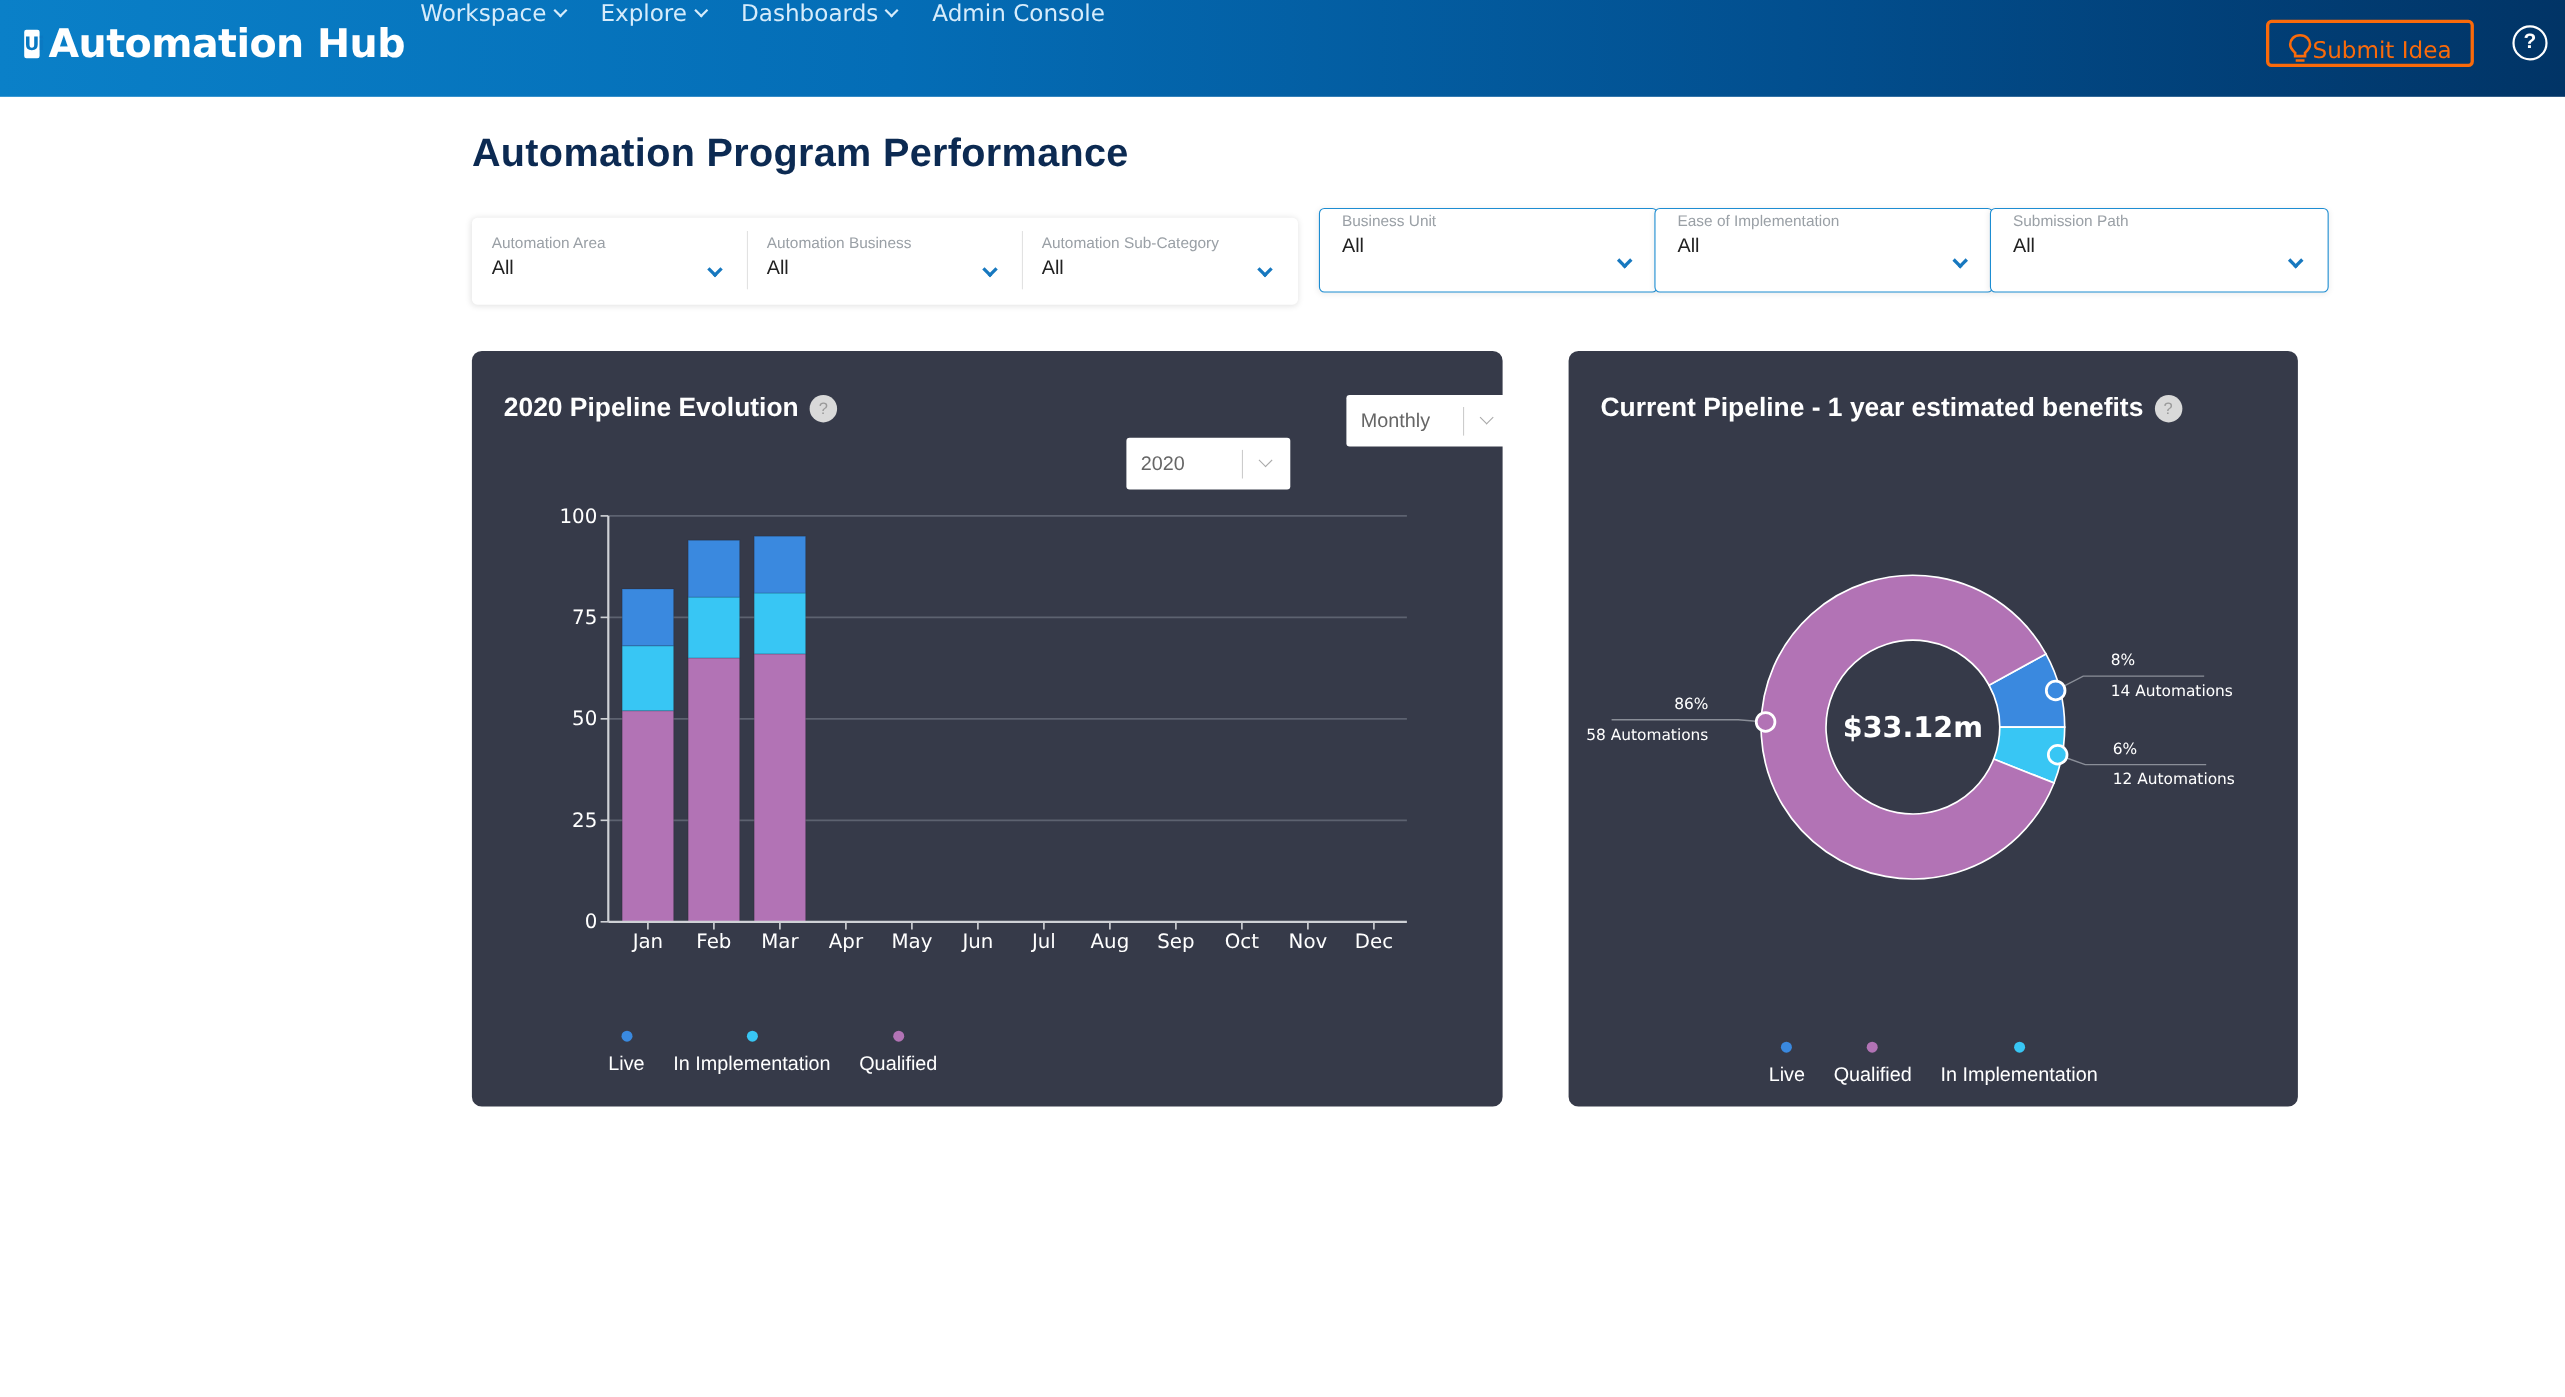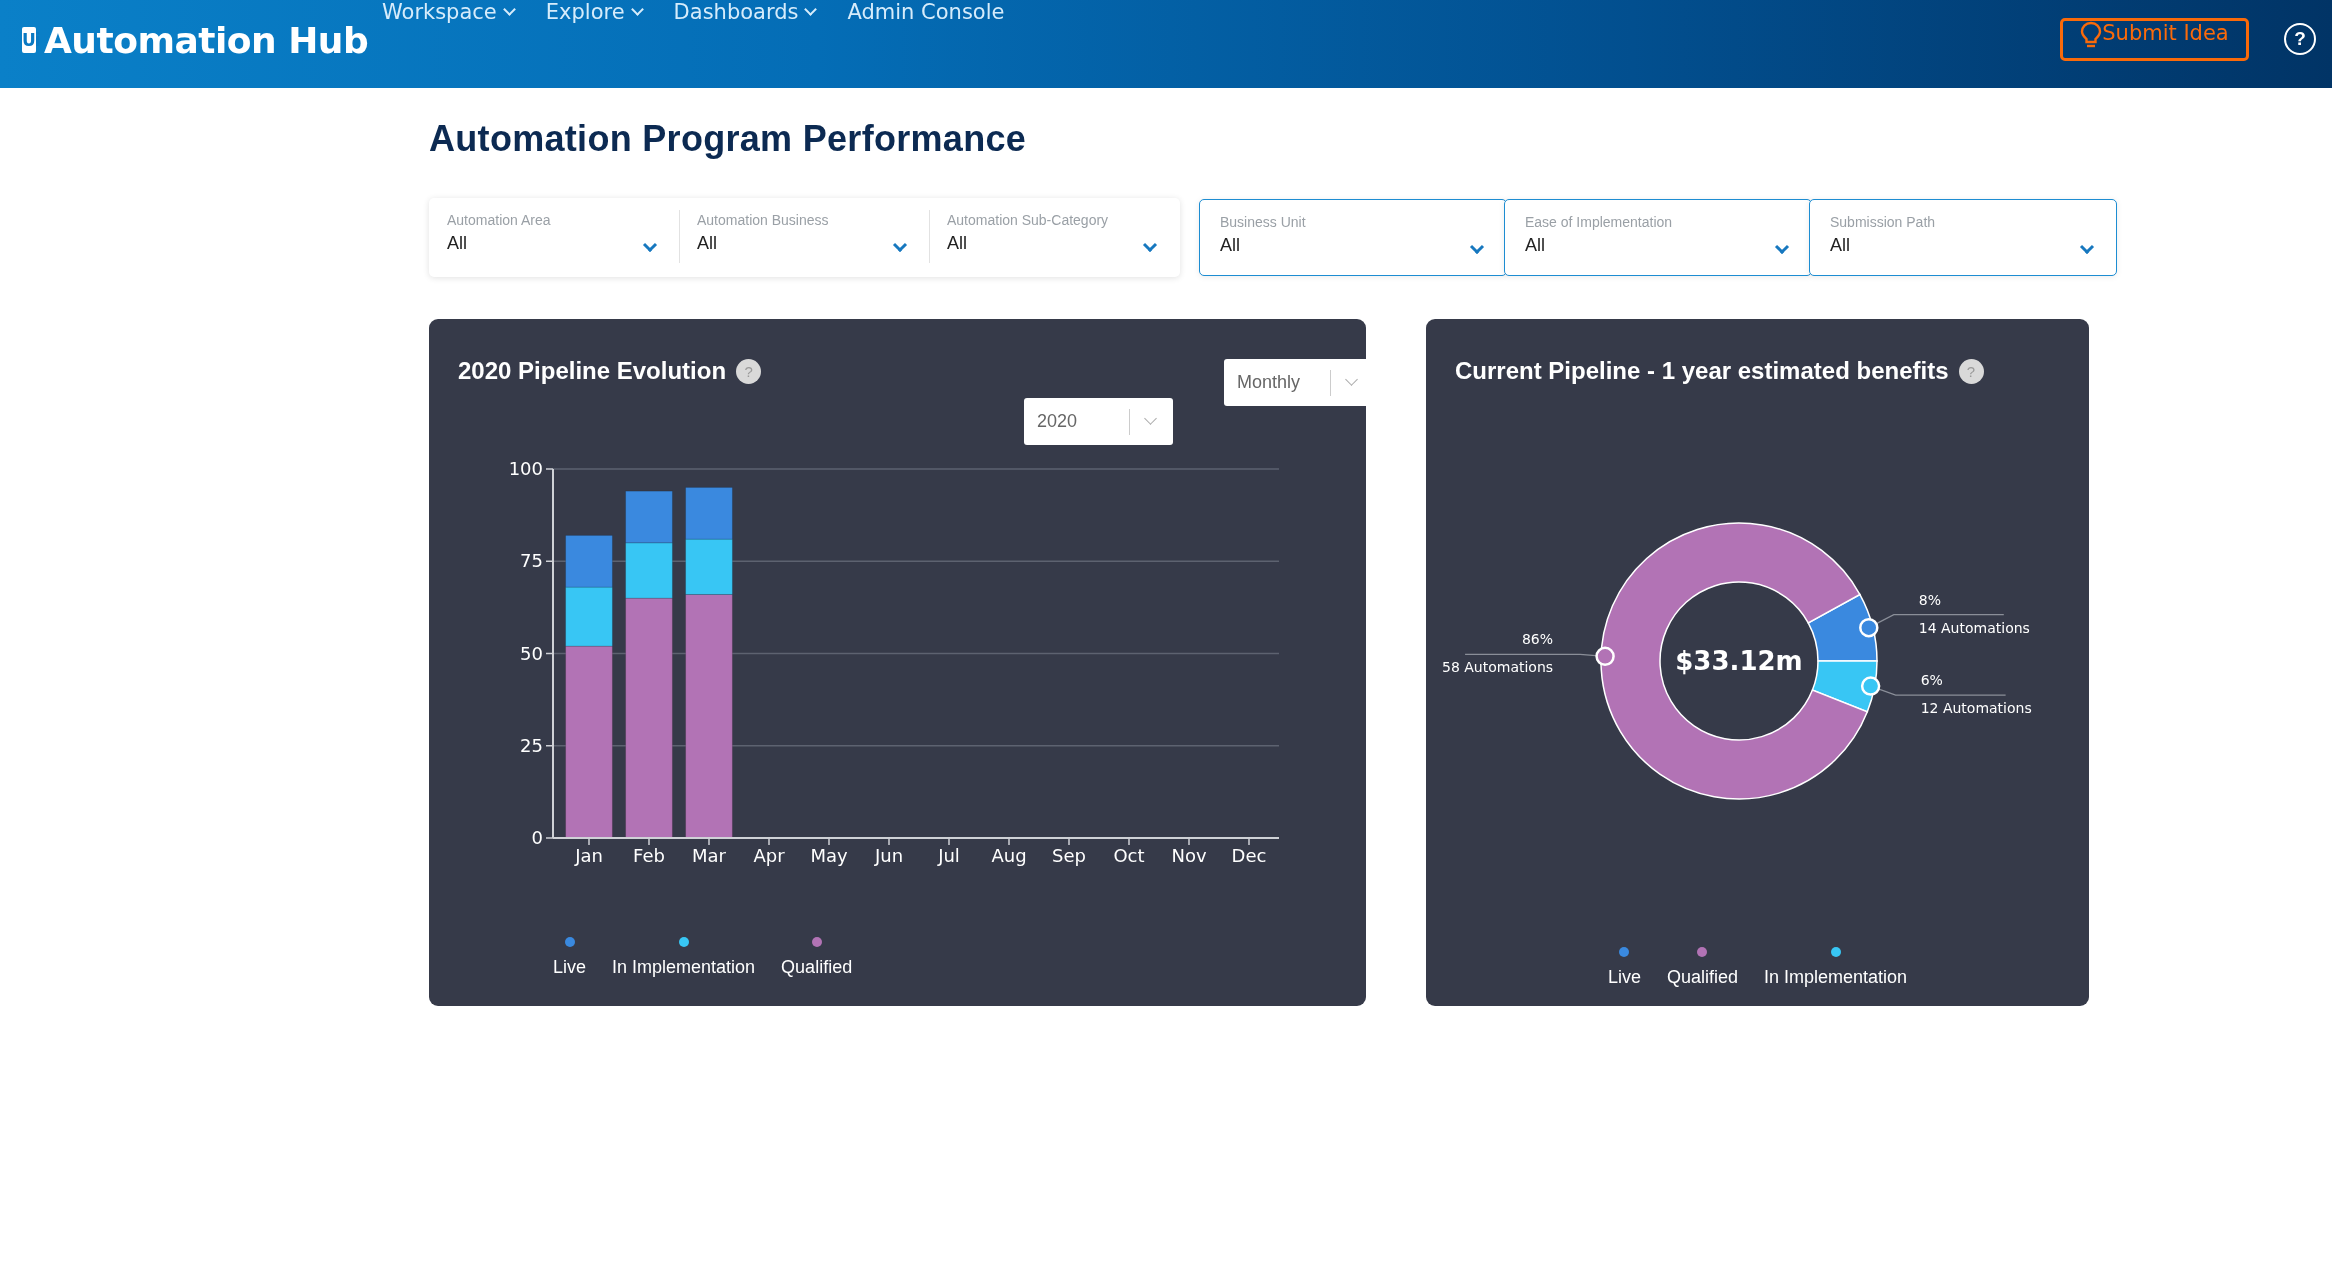--- a/index.html
+++ b/index.html
@@ -12,32 +12,32 @@
   }
   .logo { position: absolute; left: 22px; top: 18px; height: 44px; display: flex; align-items: center; gap: 8px; color: #fff; }
   .logo-badge { width: 14px; height: 26px; background: #fff; color: #0a79c2; font-weight: 700; font-size: 17px; line-height: 26px; text-align: center; border-radius: 2px; font-family: "DejaVu Sans", sans-serif; letter-spacing: -1px; }
   .logo-text { font-size: 36px; font-weight: 700; letter-spacing: -0.5px; font-family: "DejaVu Sans", sans-serif; }
   .nav { position: absolute; left: 382px; top: 0; height: 78px; display: flex; align-items: flex-start; gap: 32px; }
   .nav-item { color: #d6ecfb; font-size: 21px; display: flex; align-items: center; gap: 8px; cursor: pointer; font-family: "DejaVu Sans", sans-serif; }
   .nav-item .chev { width: 9px; height: 9px; border-right: 2px solid #d6ecfb; border-bottom: 2px solid #d6ecfb; transform: rotate(45deg); margin-top: -5px; }
   .submit-idea {
     position: absolute; left: 2060px; top: 18px; width: 189px; height: 43px;
     border: 3px solid #fa6a0a; border-radius: 5px; color: #fa6a0a; background: transparent;
-    display: flex; align-items: flex-start; justify-content: center; gap: 0; font-size: 21px; cursor: pointer;
+    display: flex; align-items: flex-end; justify-content: center; gap: 0; font-size: 21px; cursor: pointer;
     font-family: "DejaVu Sans", sans-serif;
   }
   .bulb { width: 22px; height: 28px; position: relative; }
   .help-top { position: absolute; left: 2284px; top: 23px; width: 32px; height: 32px; border: 2.5px solid #fff; border-radius: 50%; color: #fff; font-size: 19px; font-weight: 700; text-align: center; line-height: 27px; cursor: pointer; }
 
   .page-title { position: absolute; left: 429px; top: 118px; font-size: 36px; font-weight: 700; color: #0c2a52; letter-spacing: 0.3px; }
 
   .filter-group { position: absolute; left: 429px; top: 198px; width: 751px; height: 79px; background: #fff; border-radius: 5px; box-shadow: 0 1px 6px rgba(0,0,0,0.12); display: flex; }
   .fg-cell { position: relative; width: 250px; height: 100%; padding: 14px 18px; cursor: pointer; }
   .fg-cell + .fg-cell::before { content: ""; position: absolute; left: 0; top: 12px; bottom: 14px; width: 1px; background: #e2e2e2; }
-  .filter-box { position: absolute; top: 199px; width: 308px; height: 77px; background: #fff; border: 1.5px solid #1d8dd2; border-radius: 5px; padding: 14px 20px; cursor: pointer; box-shadow: 0 1px 6px rgba(0,0,0,0.08); }
+  .filter-box { position: absolute; top: 189px; width: 308px; height: 77px; background: #fff; border: 1.5px solid #1d8dd2; border-radius: 5px; padding: 2px 20px; cursor: pointer; box-shadow: 0 1px 6px rgba(0,0,0,0.08); }
   .f-label { font-size: 14px; color: #9aa0a6; display: block; }
   .f-value { font-size: 18px; color: #222; display: block; margin-top: 5px; }
   .f-chev { position: absolute; right: 24px; top: 42px; width: 10px; height: 10px; border-right: 3px solid #1778bf; border-bottom: 3px solid #1778bf; transform: rotate(45deg); }
 
   .panel { position: absolute; top: 319px; height: 687px; background: #363a49; border-radius: 9px; }
   .panel-left { left: 429px; width: 937px; }
   .panel-right { left: 1426px; width: 663px; }
   .panel-title { position: absolute; left: 29px; top: 38px; color: #fff; font-size: 24px; font-weight: 700; display: flex; align-items: center; gap: 10px; }
   .q-icon { width: 25px; height: 25px; border-radius: 50%; background: #d9d9d9; color: #9a9a9a; font-size: 15px; text-align: center; line-height: 25px; font-weight: 400; cursor: pointer; }
 

